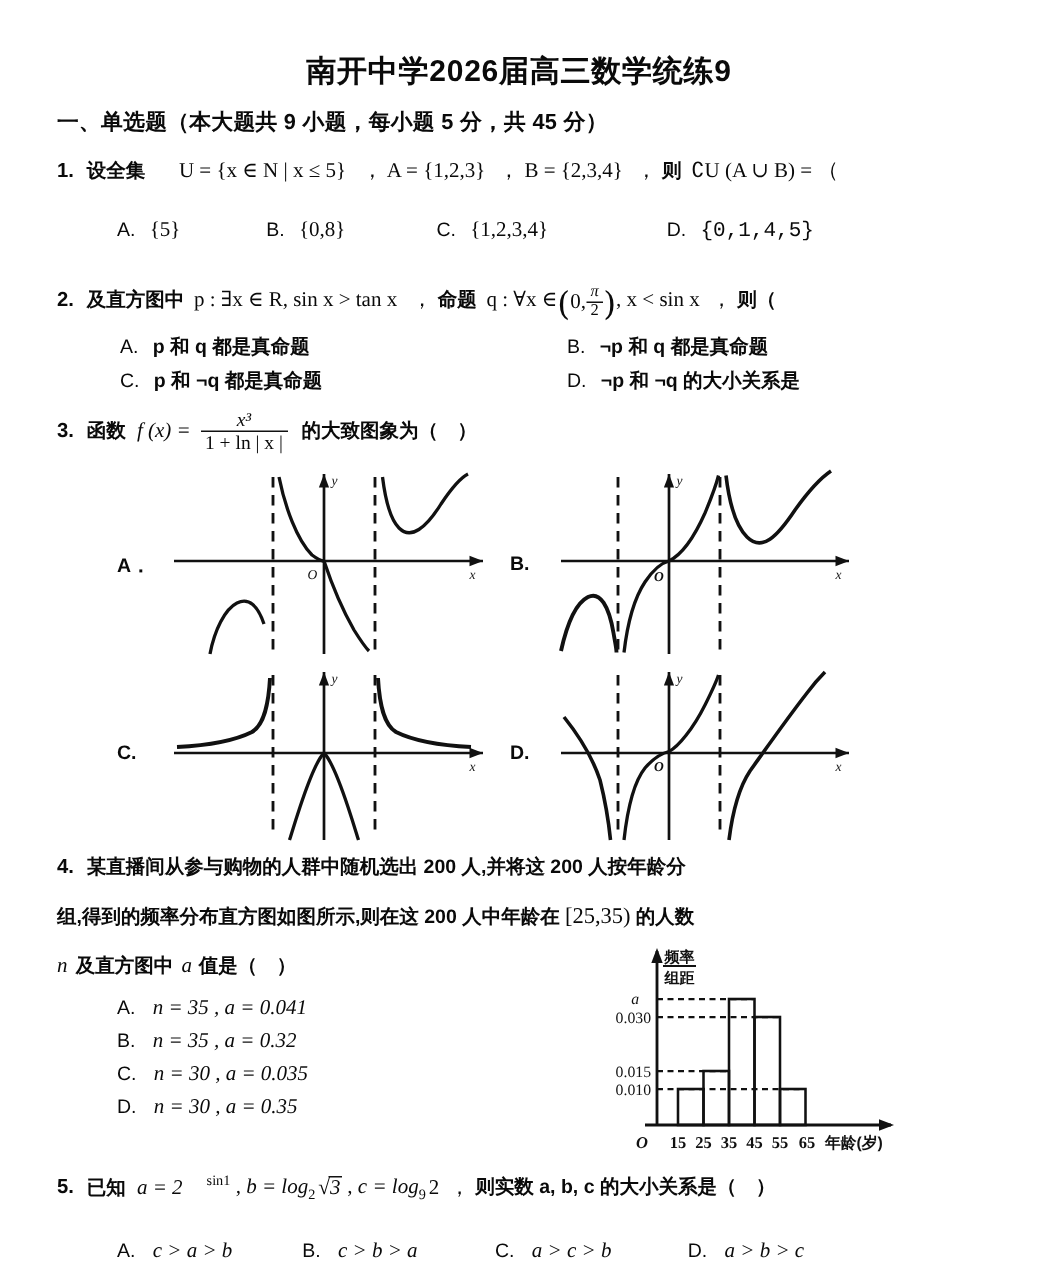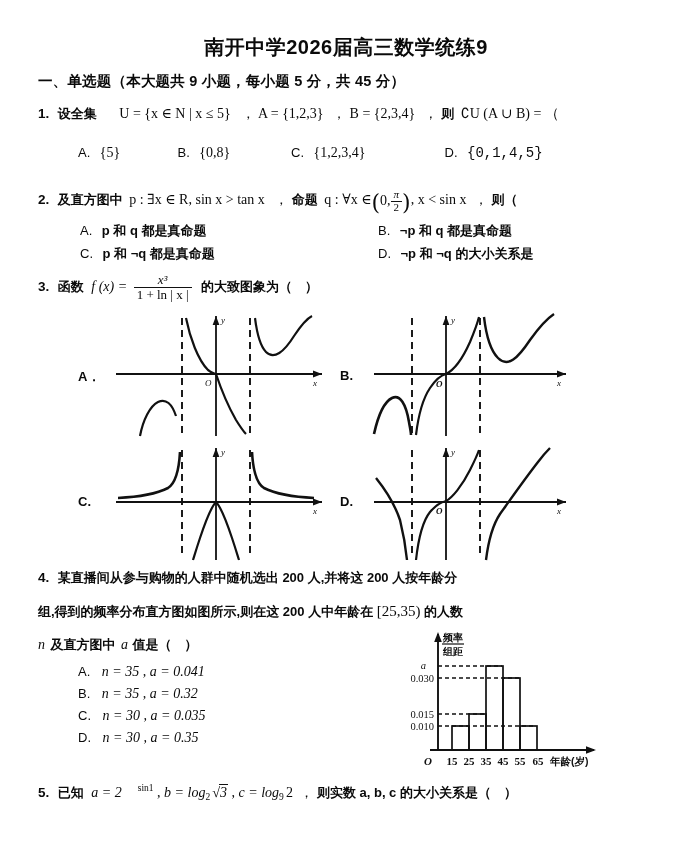--- a/index.html
+++ b/index.html
@@ -368,14 +368,32 @@
     <span class="cn" style="margin-left:5px;">已知</span>
     <span class="mi" style="margin-left:4px;">a = 2</span><span class="sup">sin1</span>
     <span>,</span>
     <span class="mi">b = log</span><span class="sub">2</span><span class="sqrt-wrap"><span class="rad">√</span><span class="bar mi">3</span></span>
     <span>,</span>
     <span class="mi">c = log</span><span class="sub">9</span><span style="margin-left:2px;">2</span>
     <span style="margin-left:3px;">，</span>
     <span class="cn">则实数 a, b, c 的大小关系是（　）</span>
   </div>
 
+  <div class="opt-row" style="left:78px; top:826px;">
+    <span class="opt" style="width:120px;">
+      <span class="olab">A.</span>
+      <span class="mi" style="margin-left:8px;">c &gt; a &gt; b</span>
+    </span>
+    <span class="opt" style="width:125px;">
+      <span class="olab">B.</span>
+      <span class="mi" style="margin-left:8px;">c &gt; b &gt; a</span>
+    </span>
+    <span class="opt" style="width:125px;">
+      <span class="olab">C.</span>
+      <span class="mi" style="margin-left:8px;">a &gt; c &gt; b</span>
+    </span>
+    <span class="opt">
+      <span class="olab">D.</span>
+      <span class="mi" style="margin-left:8px;">a &gt; b &gt; c</span>
+    </span>
+  </div>
 
 </div>
 
 </body></html>

